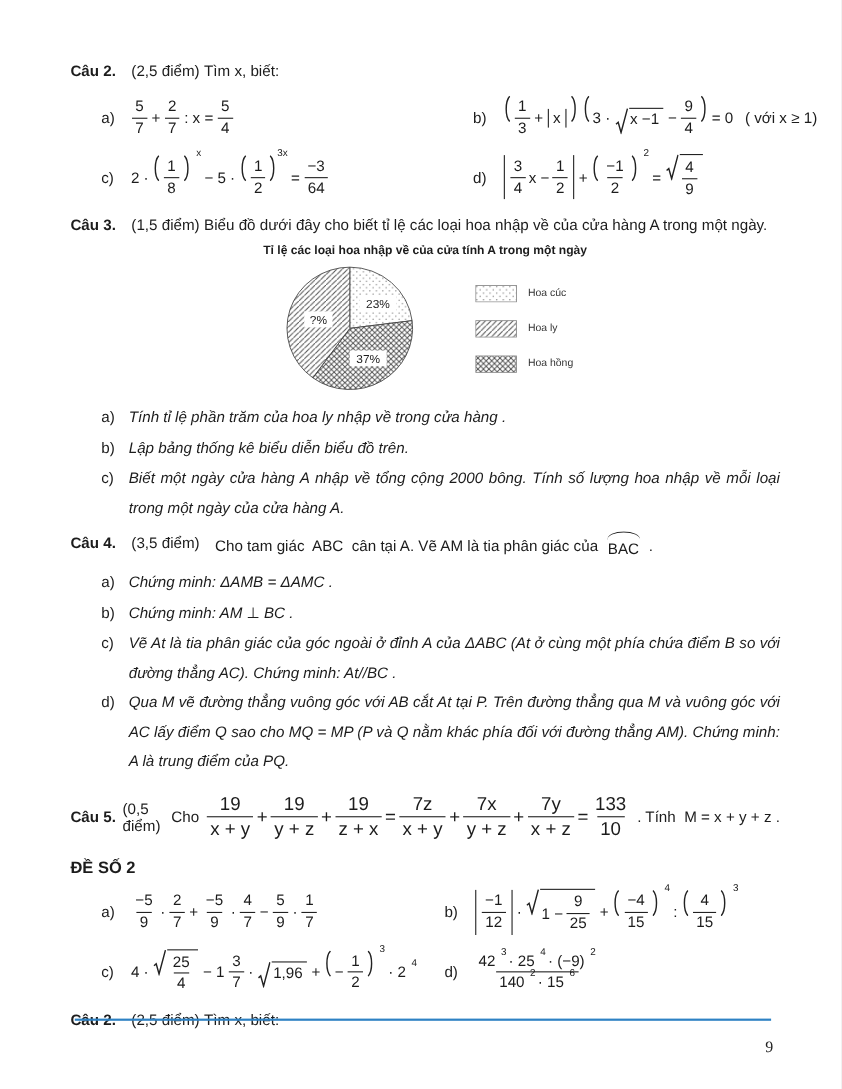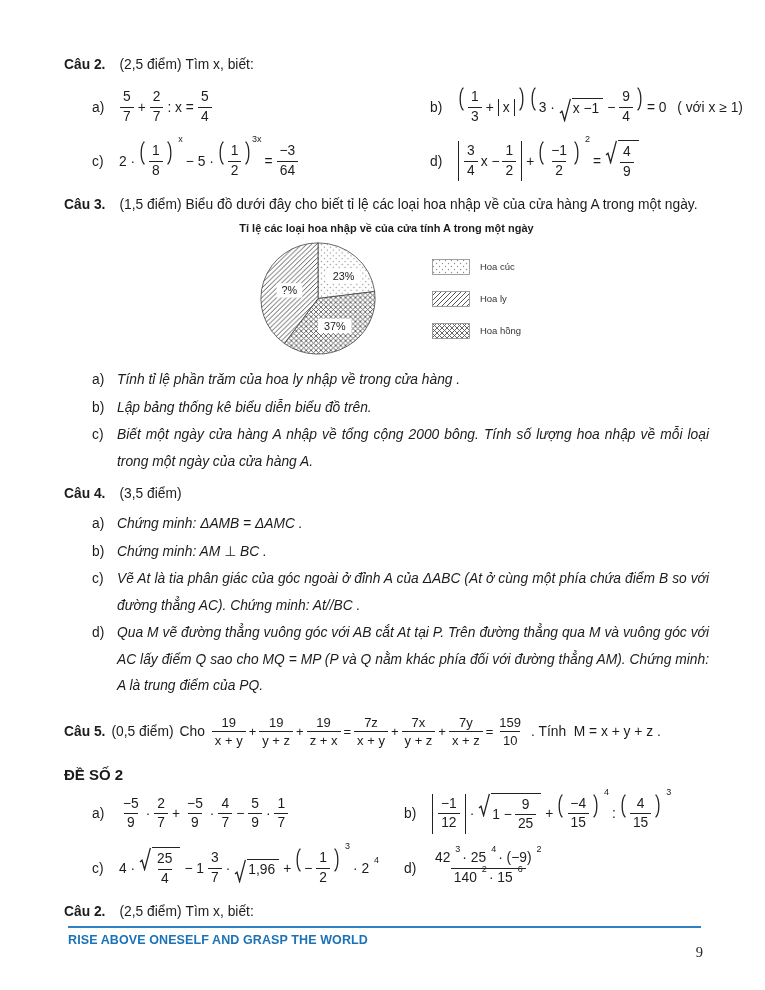--- a/index.html
+++ b/index.html
@@ -46,21 +46,21 @@
   .titem .txt{flex:1;text-align:justify;font-style:italic;}
   
   .chartblock{margin:6px 0 10px 0;display:flex;flex-direction:column;align-items:center;}
   .chart-title{font-weight:bold;font-size:11px;margin-bottom:6px;}
   .chart-body{display:flex;align-items:center;gap:48px;}
   .legend{display:flex;flex-direction:column;gap:16px;}
   .lrow{display:flex;align-items:center;gap:10px;}
   .llabel{font-size:9.5px;color:#333;}
   
   .c5{display:flex;align-items:center;gap:6px;margin:14px 0 4px 0;}
-  .c5 .math{font-size:13px;gap:2px;}
+  .c5 .math{font-size:17px;gap:2px;}
   .c5 .mt{padding:0;}
   
   .de-title{text-align:left;font-weight:bold;font-size:15px;margin:16px 0 10px 0;}
   
   .footer-line{position:absolute;left:68px;right:64px;top:926px;border-top:2.2px solid #2e82c4;}
   .footer-text{position:absolute;left:68px;top:933px;color:#1b72b6;font-weight:bold;font-size:12.5px;letter-spacing:0.1px;}
   .page-num{position:absolute;right:62px;top:944px;font-family:"Liberation Serif","DejaVu Serif",serif;font-size:14.5px;color:#222;}
 </style>
 </head>
 <body>
@@ -345,20 +345,25 @@
       </div>
       <div class="titem">
         <span class="ikey">c)</span>
         <span class="txt">Biết một ngày cửa hàng A nhập về tổng cộng 2000 bông. Tính số lượng hoa nhập về mỗi loại trong một ngày của cửa hàng A.</span>
       </div>
     </div>
 
     <div class="qhead">
       <span class="qlabel">Câu 4.</span>
       <span class="qtext">(3,5 điểm)</span>
+      <span class="math">
+          <span class="mt">Cho tam giác  ABC  cân tại A. Vẽ AM là tia phân giác của </span>
+          <span class="marc">BAC</span>
+          <span class="mt"> .</span>
+        </span>
     </div>
     <div class="tlist">
       <div class="titem">
         <span class="ikey">a)</span>
         <span class="txt">Chứng minh: ΔAMB = ΔAMC .</span>
       </div>
       <div class="titem">
         <span class="ikey">b)</span>
         <span class="txt">Chứng minh: AM ⊥ BC .</span>
       </div>
@@ -426,21 +431,21 @@
             <span class="fn">
               <span class="mt">7y</span>
             </span>
             <span class="fd">
               <span class="mt">x + z</span>
             </span>
           </span>
           <span class="mt">=</span>
           <span class="mf">
             <span class="fn">
-              <span class="mt">159</span>
+              <span class="mt">133</span>
             </span>
             <span class="fd">
               <span class="mt">10</span>
             </span>
           </span>
         </span>
       <span style="white-space:pre;">. Tính  M = x + y + z .</span>
     </div>
 
     <div class="de-title">ĐỀ SỐ 2</div>
@@ -656,15 +661,14 @@
     </div>
 
     <div class="qhead">
       <span class="qlabel">Câu 2.</span>
       <span class="qtext"><span class="sp">(2,5 điểm)</span><span>Tìm x, biết:</span></span>
     </div>
 
   </div>
 
   <div class="footer-line"></div>
-  <div class="footer-text">RISE ABOVE ONESELF AND GRASP THE WORLD</div>
   <div class="page-num">9</div>
 </div>
 
 </body></html>

